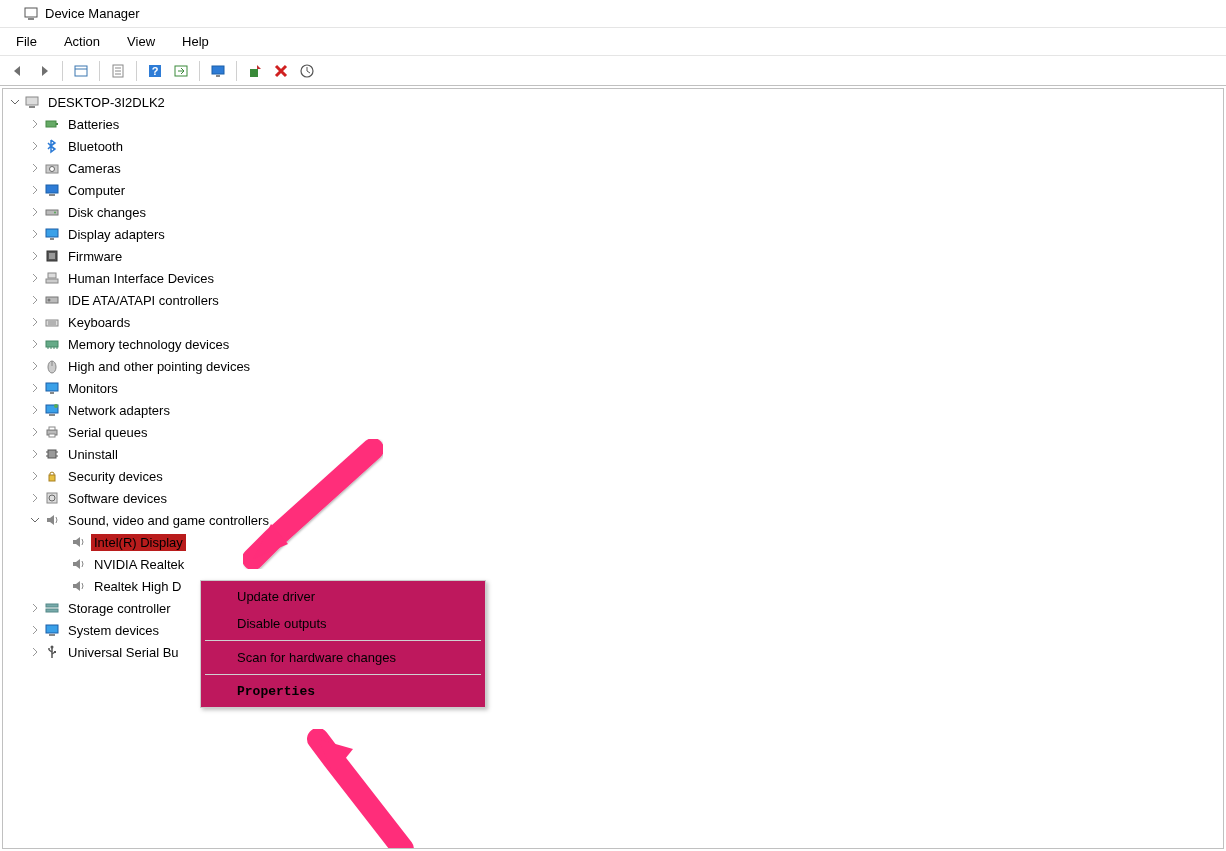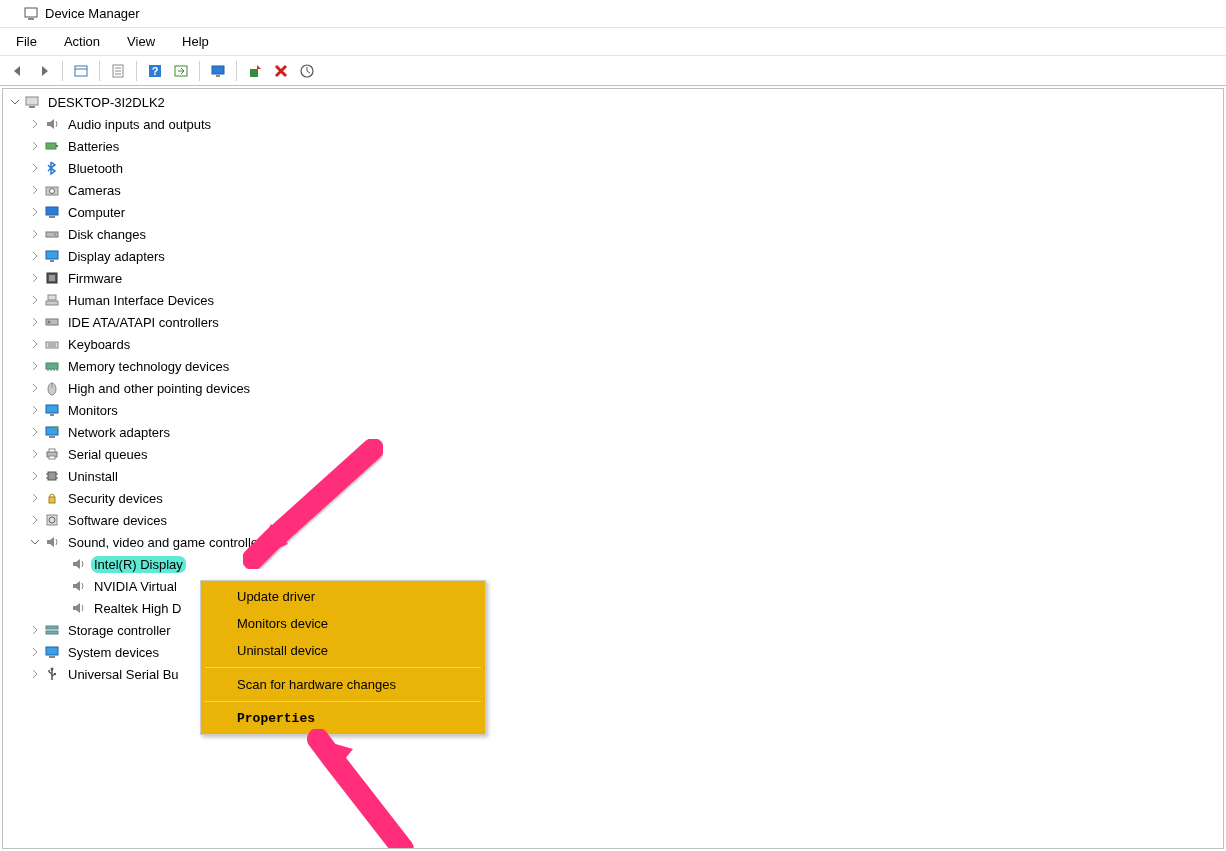--- a/index.html
+++ b/index.html
@@ -87,33 +87,32 @@
       font-size:10px;
       cursor:default;
     }
     .node-icon {
       width:18px; height:16px;
       display:inline-flex; align-items:center; justify-content:center;
       margin-right:4px;
     }
     .node-label { padding:1px 3px; }
     .node.selected .node-label {
-      background:#5eead4;
-      border-radius:7px;
+      background:#b91c1c;
     }
     .indent0 { padding-left: 4px; }
     .indent1 { padding-left: 24px; }
     .indent2 { padding-left: 50px; }
     
     .context-menu {
       position:absolute;
       left: 197px;
       top: 491px;
       width: 286px;
-      background:#eab308;
+      background:#be185d;
       border:1px solid #cccccc;
       box-shadow: 2px 2px 4px rgba(0,0,0,0.25);
       padding:2px;
       z-index:50;
     }
     .context-menu .cm-item {
       padding: 6px 20px 6px 34px;
       font-size:13px;
       cursor:default;
     }
@@ -233,34 +232,20 @@
         <span class="node-label">DESKTOP-3I2DLK2</span>
       </div>
       <div class="node indent1">
         <span class="expander">
           <svg width="10" height="10" viewBox="0 0 10 10">
             <path d="M3 1 L7 5 L3 9" stroke="#999" fill="none"></path>
           </svg>
         </span>
         <span class="node-icon">
           <svg width="16" height="16" viewBox="0 0 16 16">
-            <path d="M3 6 L6 6 L10 3 L10 13 L6 10 L3 10 Z" fill="#888"></path>
-            <path d="M12 5 Q14 8 12 11" stroke="#888" fill="none"></path>
-          </svg>
-        </span>
-        <span class="node-label">Audio inputs and outputs</span>
-      </div>
-      <div class="node indent1">
-        <span class="expander">
-          <svg width="10" height="10" viewBox="0 0 10 10">
-            <path d="M3 1 L7 5 L3 9" stroke="#999" fill="none"></path>
-          </svg>
-        </span>
-        <span class="node-icon">
-          <svg width="16" height="16" viewBox="0 0 16 16">
             <rect x="2" y="5" width="10" height="6" fill="#6a6" stroke="#484"></rect>
             <rect x="12" y="7" width="2" height="2" fill="#484"></rect>
           </svg>
         </span>
         <span class="node-label">Batteries</span>
       </div>
       <div class="node indent1">
         <span class="expander">
           <svg width="10" height="10" viewBox="0 0 10 10">
             <path d="M3 1 L7 5 L3 9" stroke="#999" fill="none"></path>
@@ -531,21 +516,21 @@
         <span class="node-label">Intel(R) Display</span>
       </div>
       <div class="node indent2">
         <span class="expander"></span>
         <span class="node-icon">
           <svg width="16" height="16" viewBox="0 0 16 16">
             <path d="M3 6 L6 6 L10 3 L10 13 L6 10 L3 10 Z" fill="#888"></path>
             <path d="M12 5 Q14 8 12 11" stroke="#888" fill="none"></path>
           </svg>
         </span>
-        <span class="node-label">NVIDIA Virtual</span>
+        <span class="node-label">NVIDIA Realtek</span>
       </div>
       <div class="node indent2">
         <span class="expander"></span>
         <span class="node-icon">
           <svg width="16" height="16" viewBox="0 0 16 16">
             <path d="M3 6 L6 6 L10 3 L10 13 L6 10 L3 10 Z" fill="#888"></path>
             <path d="M12 5 Q14 8 12 11" stroke="#888" fill="none"></path>
           </svg>
         </span>
         <span class="node-label">Realtek High D</span>
@@ -592,22 +577,21 @@
             <circle cx="5" cy="5" r="1" fill="#555"></circle>
             <rect x="10" y="7" width="2" height="2" fill="#555"></rect>
           </svg>
         </span>
         <span class="node-label">Universal Serial Bu</span>
       </div>
     </div>
 
   <div class="context-menu">
     <div class="cm-item">Update driver</div>
-    <div class="cm-item">Monitors device</div>
-    <div class="cm-item">Uninstall device</div>
+    <div class="cm-item">Disable outputs</div>
     <div class="cm-sep"></div>
     <div class="cm-item">Scan for hardware changes</div>
     <div class="cm-sep"></div>
     <div class="cm-item cm-bold">Properties</div>
   </div>
 
   <svg class="arrow" style="left:240px; top:350px;" width="140" height="130">
     <defs>
         <filter id="ds1">
           <feDropShadow dx="1" dy="1" stdDeviation="1" flood-opacity="0.3"></feDropShadow>

